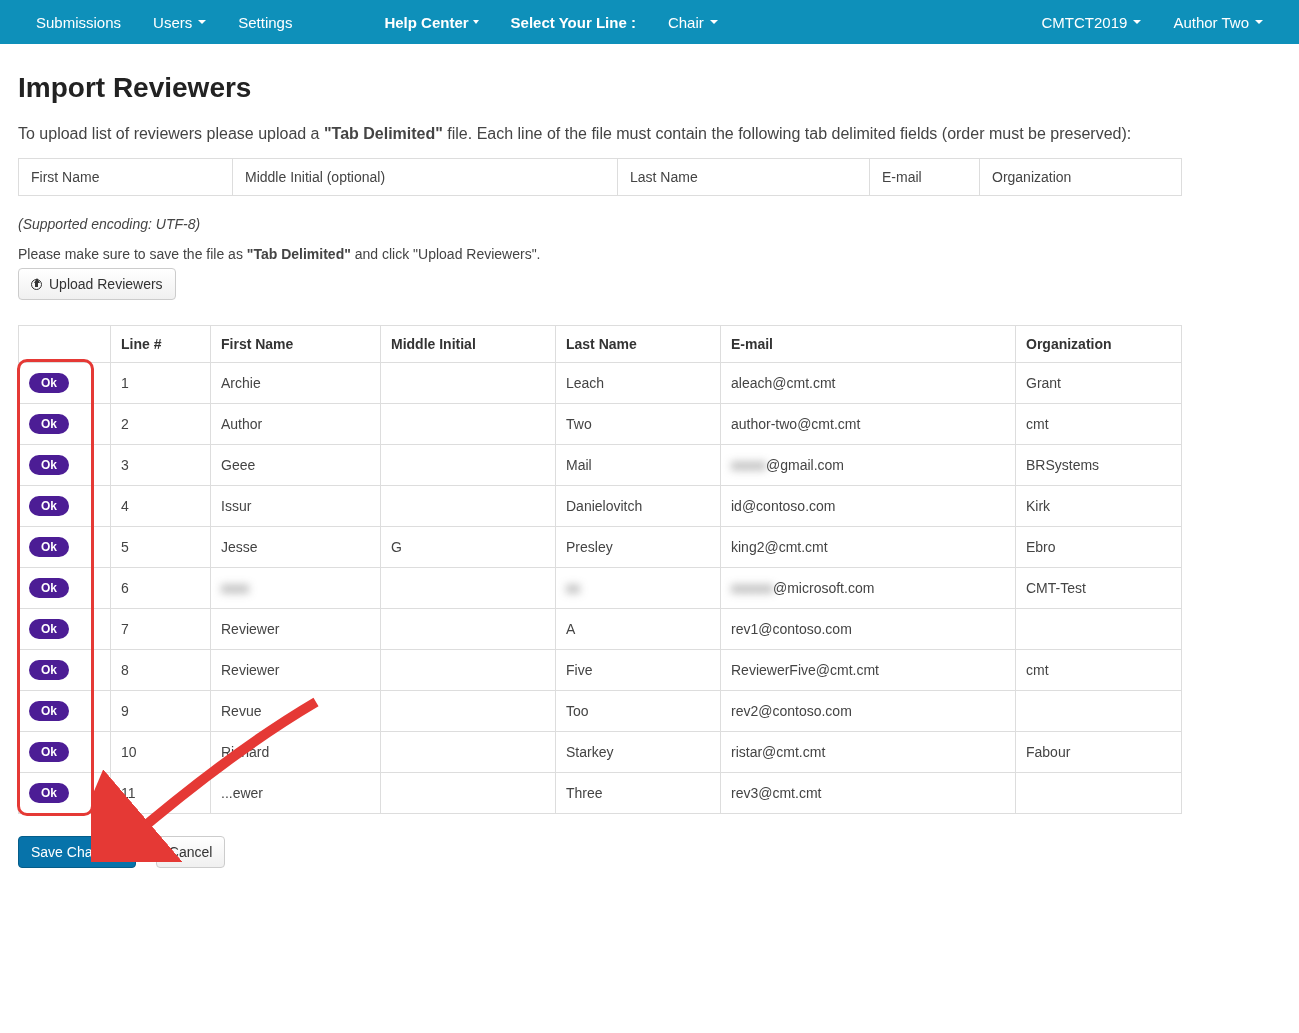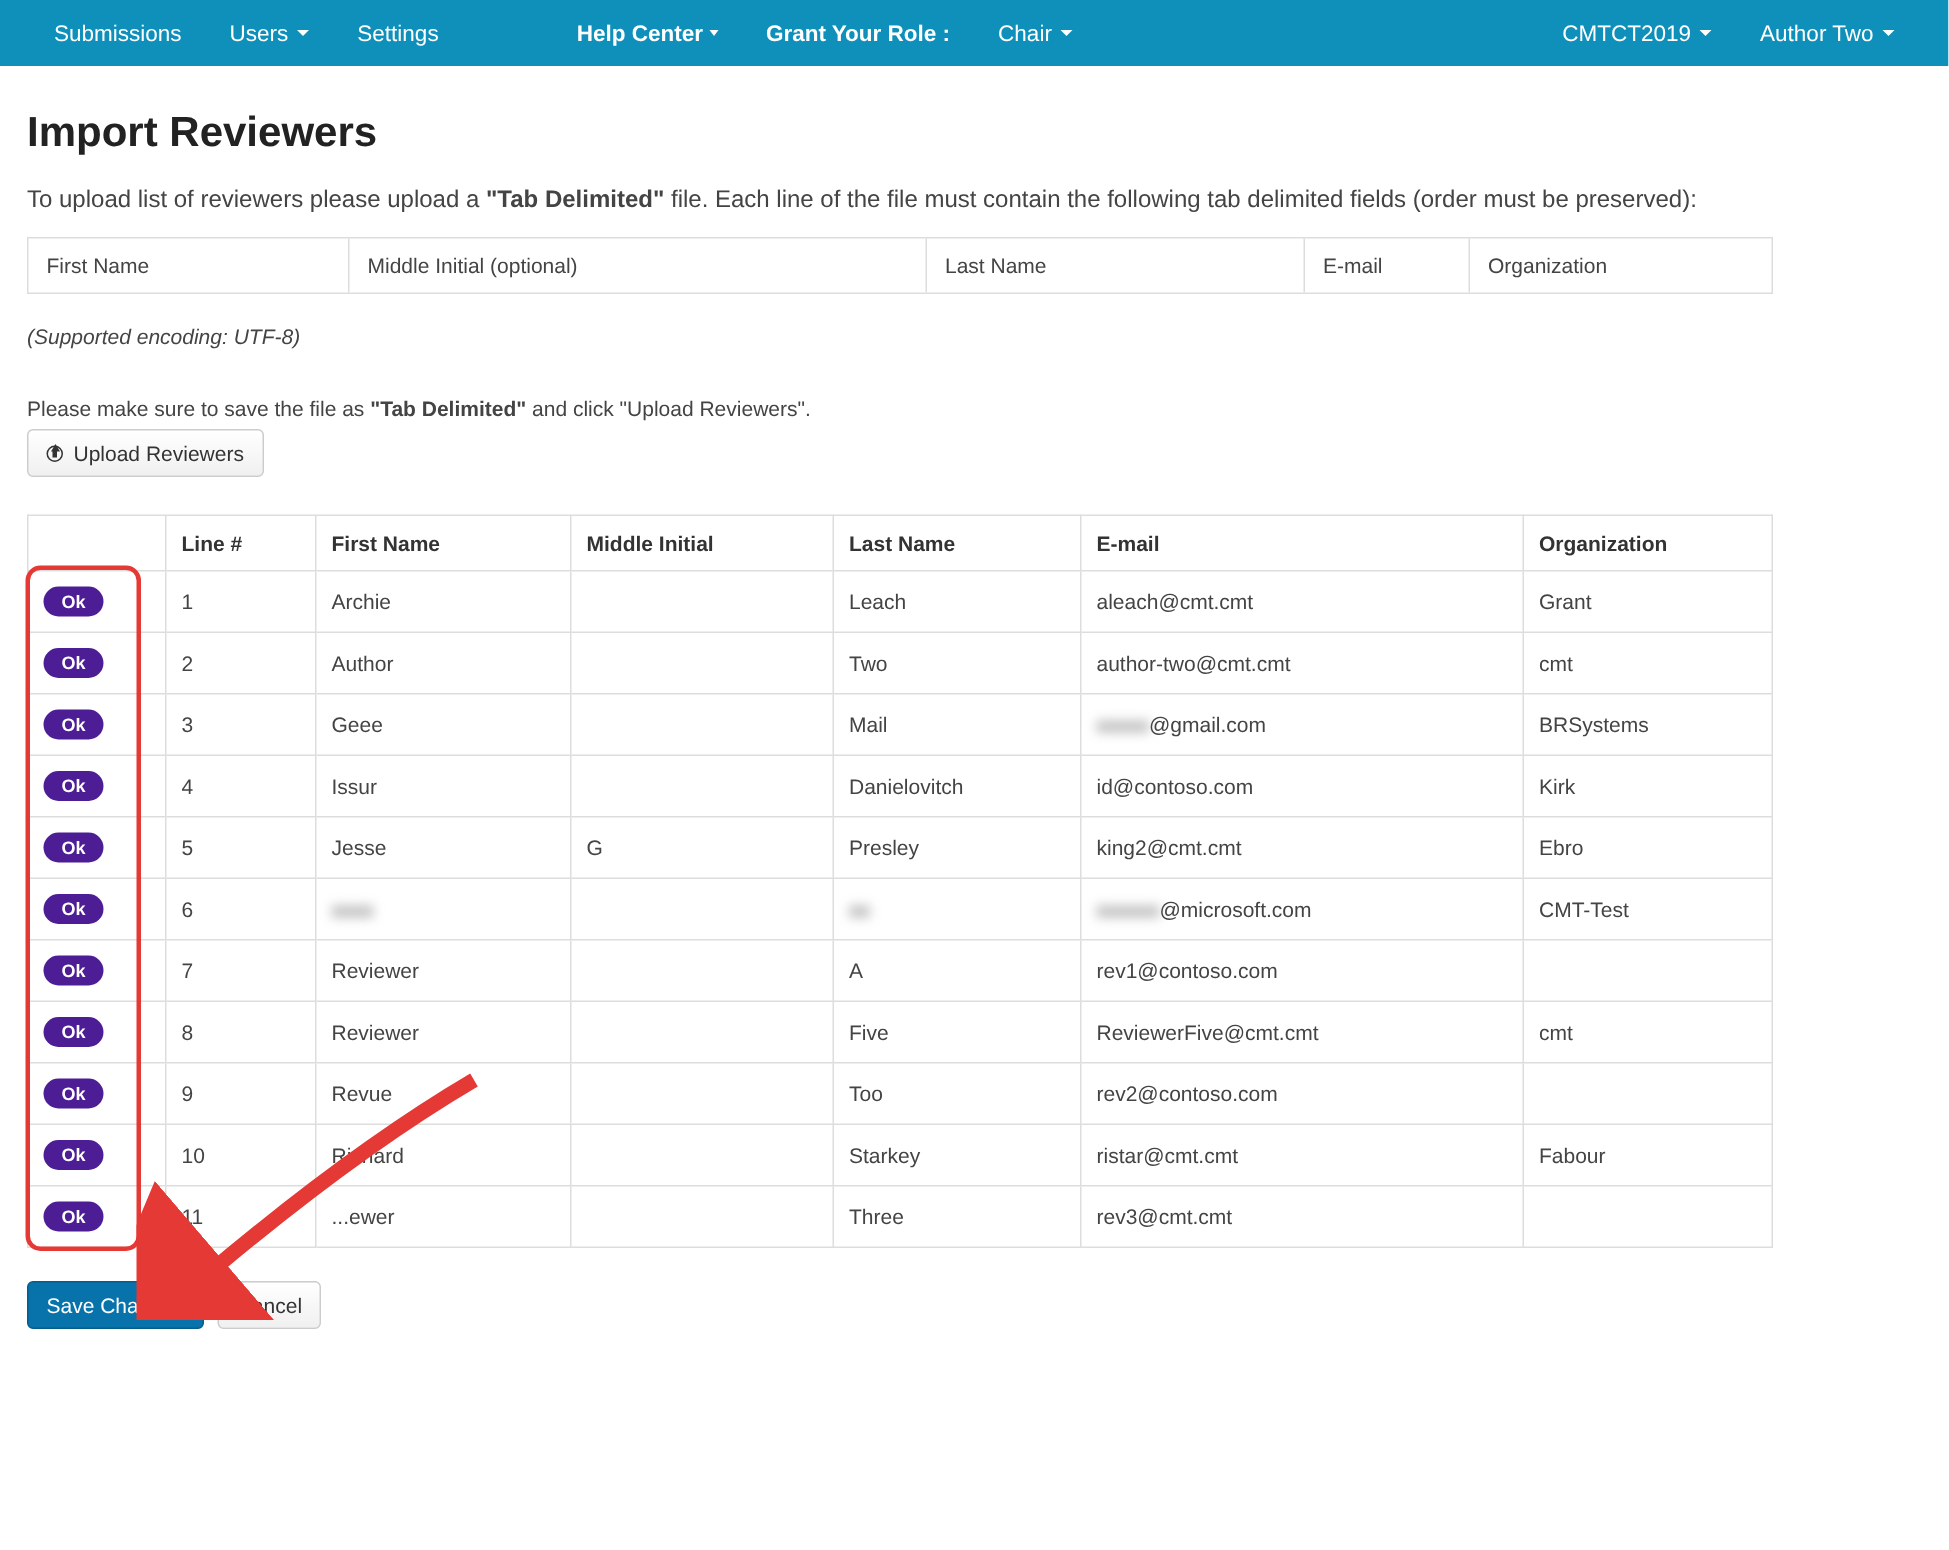--- a/index.html
+++ b/index.html
@@ -20,21 +20,21 @@
 
 .fields-row { display: flex; border: 1px solid #ddd; margin-bottom: 20px; }
 .field-cell { padding: 10px 12px; border-right: 1px solid #ddd; color: #444; font-size: 14px; }
 .field-cell:last-child { border-right: none; }
 .fc1 { flex: 0 0 214px; }
 .fc2 { flex: 0 0 385px; }
 .fc3 { flex: 0 0 252px; }
 .fc4 { flex: 0 0 110px; }
 .fc5 { flex: 1; }
 
-.italic-note { font-style: italic; color: #444; margin-bottom: 32px; }
+.italic-note { font-style: italic; color: #444; margin-bottom: 14px; }
 .save-note { color: #444; margin-bottom: 6px; }
 
 .btn { display: inline-flex; align-items: center; gap: 6px; padding: 7px 12px; border: 1px solid #ccc; background: linear-gradient(#fff,#f0f0f0); border-radius: 4px; cursor: pointer; font-size: 14px; color: #333; }
 .btn-primary { background: #0773aa; border-color: #055d89; color: #fff; }
 .upload-icon { display:inline-block; width:12px; height:12px; position:relative; }
 .upload-icon::before { content:""; position:absolute; left:3px; top:0; width:0; height:0; border-left:3px solid transparent; border-right:3px solid transparent; border-bottom:5px solid #333;}
 .upload-icon::after { content:""; position:absolute; left:4px; top:4px; width:3px; height:5px; background:#333; }
 .upload-icon .ring { position:absolute; left:0; top:1px; width:11px; height:11px; border:1.2px solid #333; border-radius:50%; }
 
 .data-table { width: 100%; border-collapse: collapse; margin-top: 25px; border: 1px solid #be185d; }
@@ -46,21 +46,21 @@
 .col-fn { width: 170px; }
 .col-mi { width: 175px; }
 .col-ln { width: 165px; }
 .col-email { width: 295px; }
 
 .ok-badge { display: inline-block; background: #4c1d95; color: #fff; border-radius: 12px; padding: 3px 12px; font-size: 12px; font-weight: 600; }
 
 .highlight-box { position: absolute; border: 3px solid #e53935; border-radius: 10px; pointer-events: none; }
 .status-wrap { position: relative; }
 
-.action-row { margin-top: 22px; display: flex; gap: 9px; }
+.action-row { margin-top: 22px; display: flex; gap: 20px; }
 
 .arrow-annot { position: absolute; pointer-events: none; }
 .arrow-svg { width: 240px; height: 170px; }
 
 .blur { filter: blur(4px); display:inline-block; }
 </style>
 </head>
 <body>
 
 <div class="navbar">
@@ -76,21 +76,21 @@
         <span>Settings</span>
       </div>
   </div>
   <div style="width:60px"></div>
   <div class="nav-group">
     <div class="nav-item bold">
         <span>Help Center</span>
         <span class="caret-sm"></span>
       </div>
     <div class="nav-item bold">
-        <span>Grant Your Role :</span>
+        <span>Select Your Line :</span>
       </div>
     <div class="nav-item">
         <span>Chair</span>
         <span class="caret"></span>
       </div>
   </div>
   <div class="nav-spacer"></div>
   <div class="nav-group">
     <div class="nav-item">
         <span>CMTCT2019</span>

